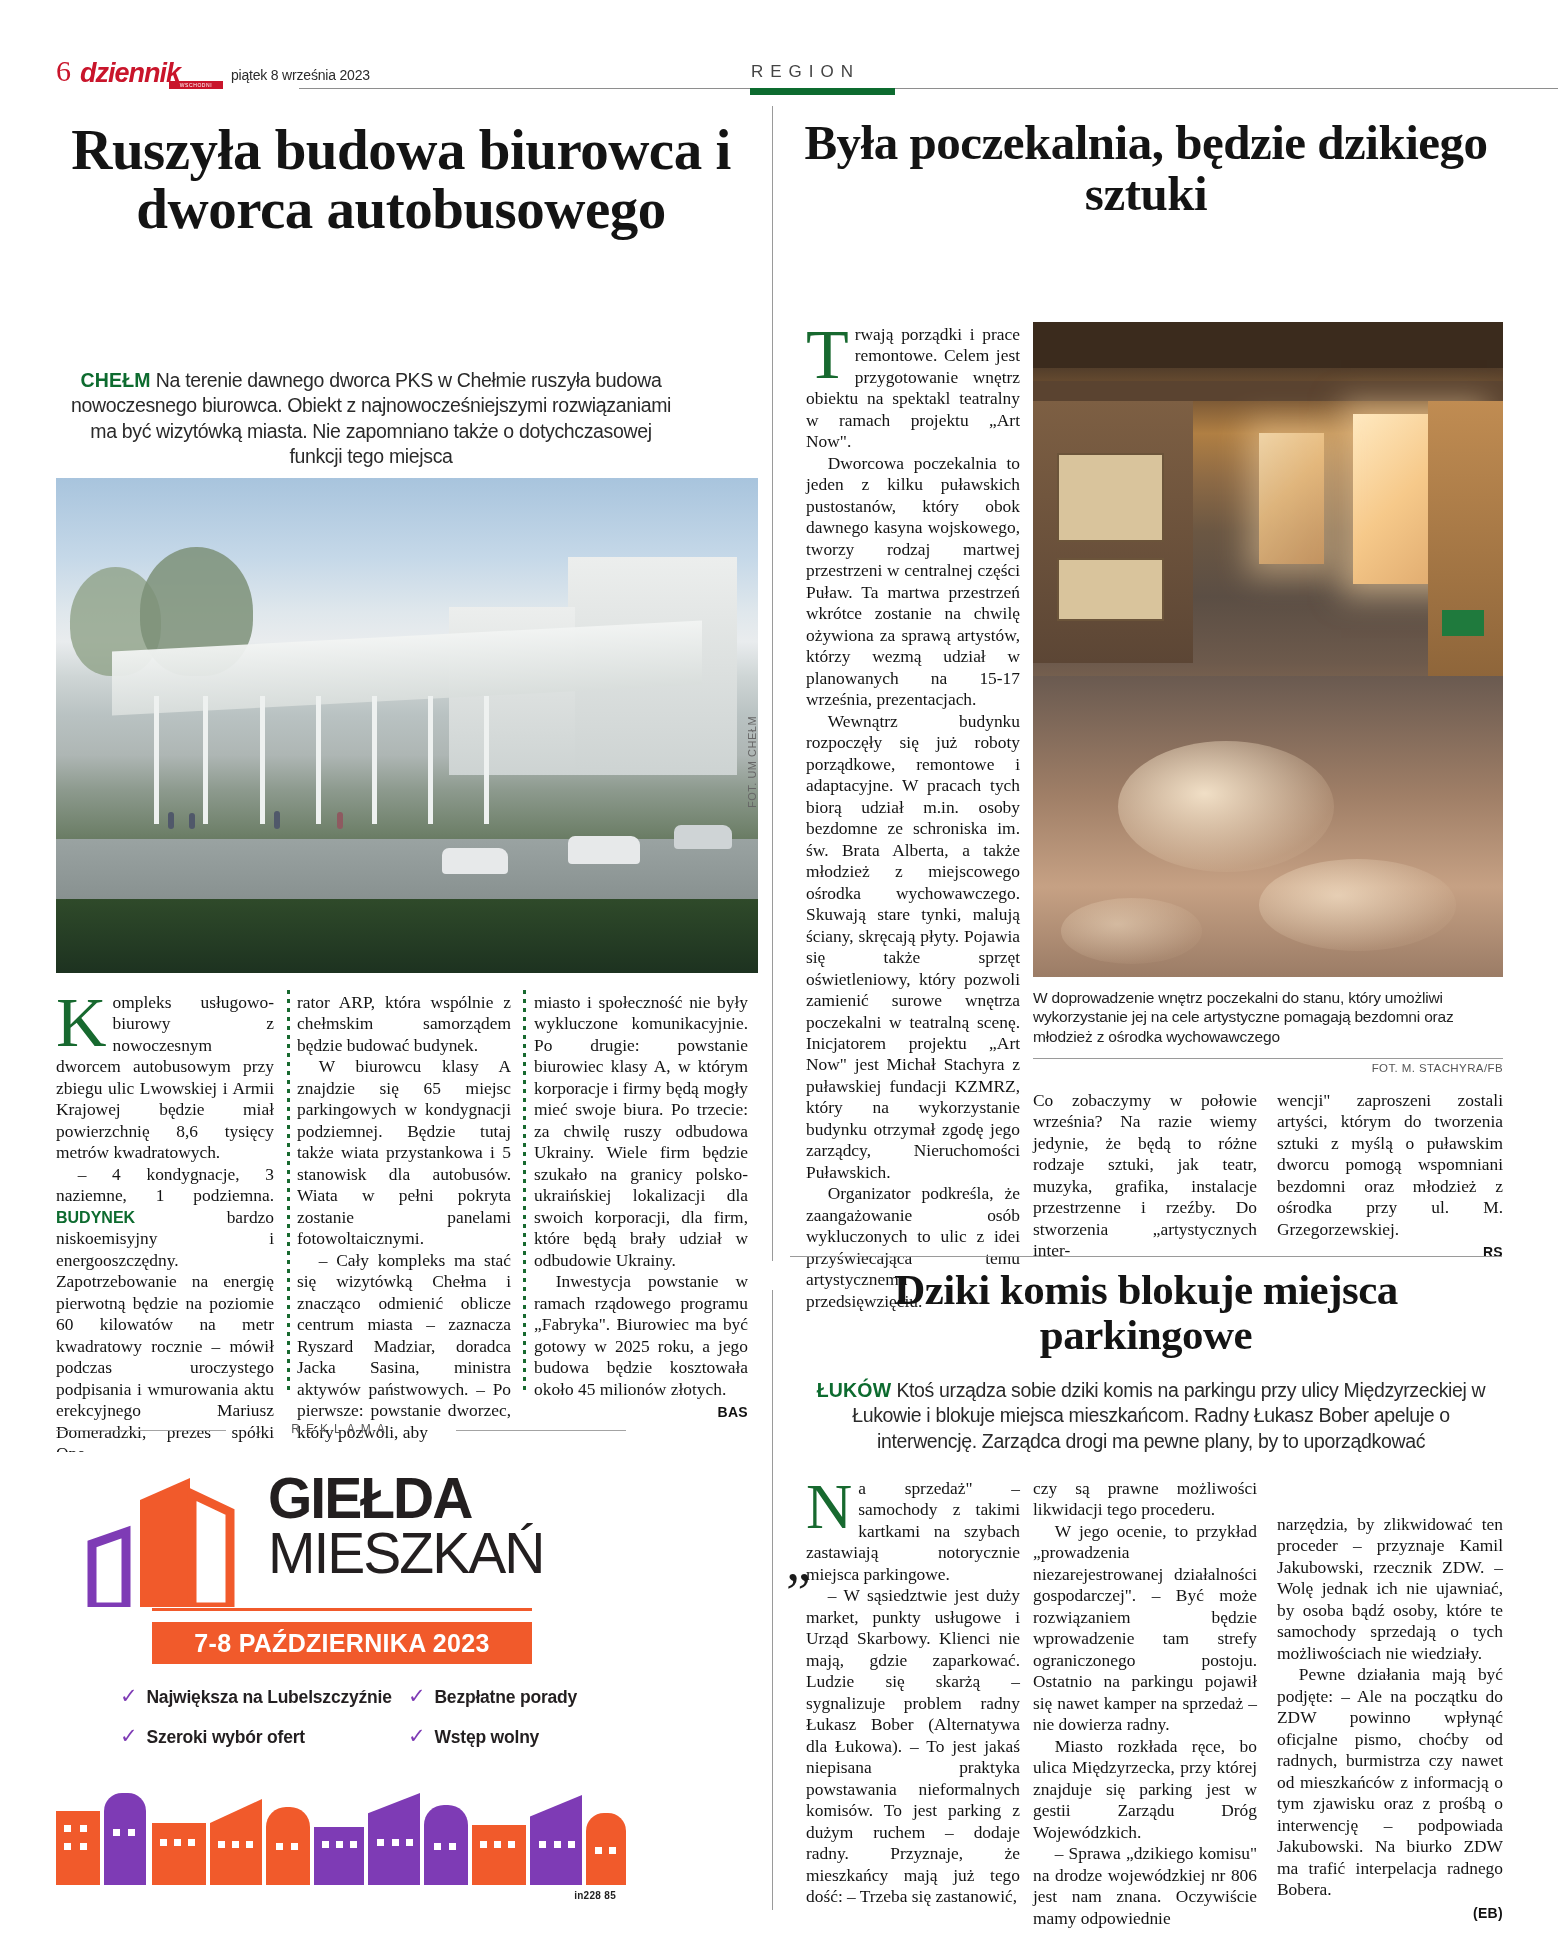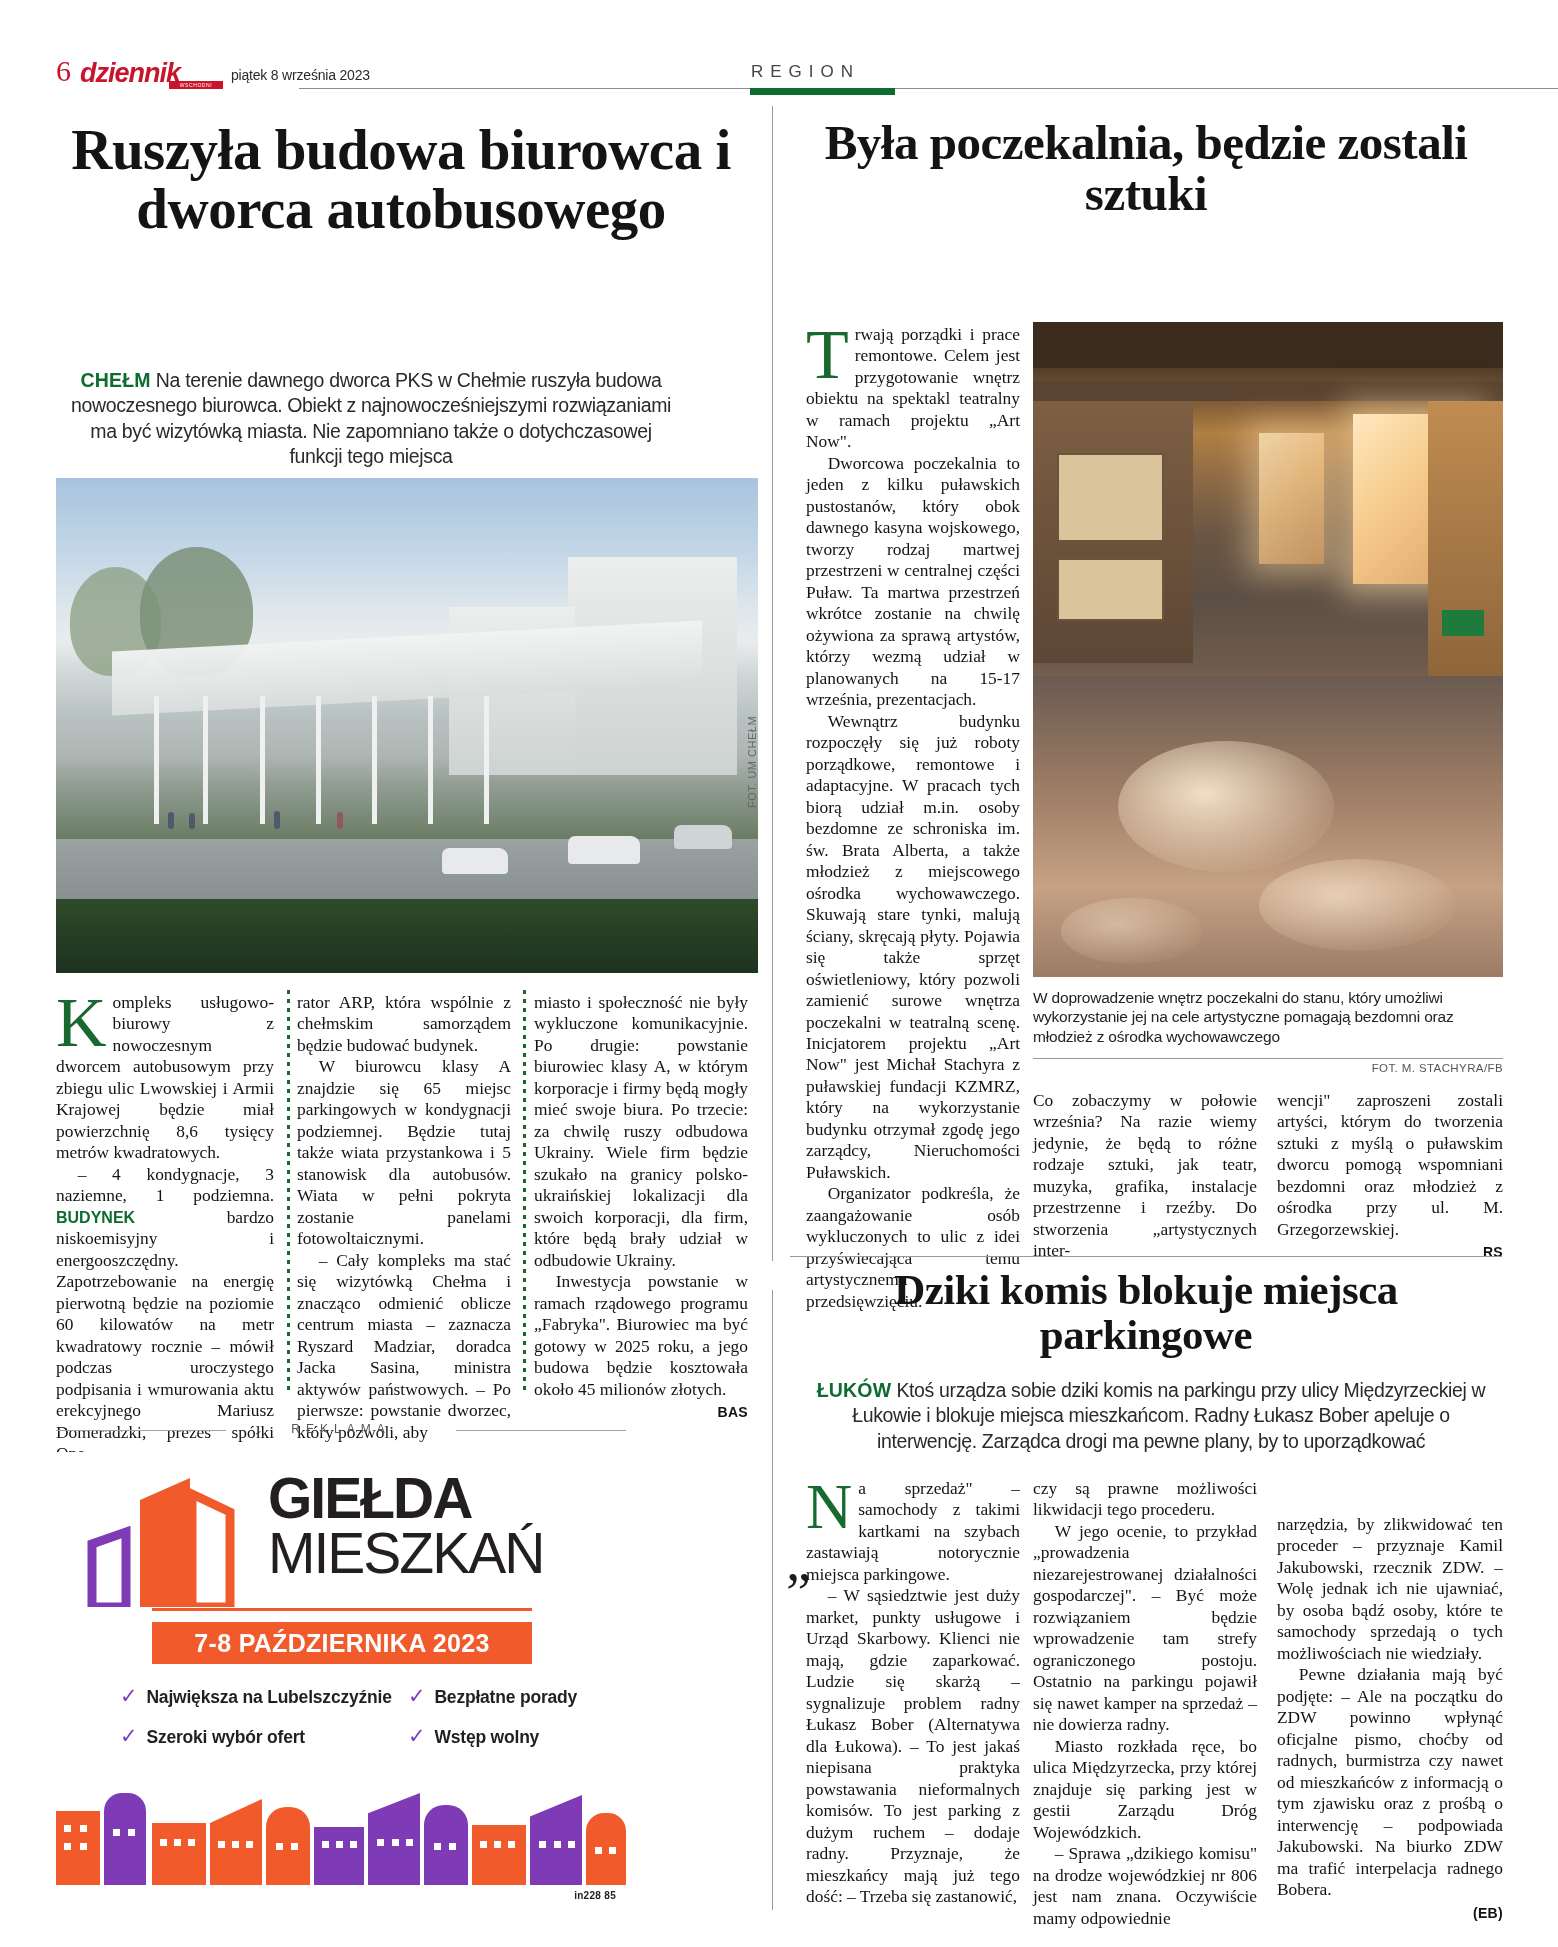--- a/index.html
+++ b/index.html
@@ -279,21 +279,21 @@
     <p>– Cały kompleks ma stać się wizytówką Chełma i znacząco odmienić oblicze centrum miasta – zaznacza Ryszard Madziar, doradca Jacka Sasina, ministra aktywów państwowych. – Po pierwsze: powstanie dworzec, który pozwoli, aby</p>
   </div>
 
   <div class="col" style="position:absolute;left:534px;top:992px;width:214px;">
     <p class="noind">miasto i społeczność nie były wykluczone komunikacyjnie. Po drugie: powstanie biurowiec klasy A, w którym korporacje i firmy będą mogły mieć swoje biura. Po trzecie: za chwilę ruszy odbudowa Ukrainy. Wiele firm będzie szukało na granicy polsko-ukraińskiej lokalizacji dla swoich korporacji, dla firm, które będą brały udział w odbudowie Ukrainy.</p>
     <p>Inwestycja powstanie w ramach rządowego programu „Fabryka". Biurowiec ma być gotowy w 2025 roku, a jego budowa będzie kosztowała około 45 milionów złotych.</p>
     <div class="sig">BAS</div>
   </div>
 
   <div style="position:absolute;left:790px;top:118px;width:712px;">
-    <div class="hl" style="font-size:49px;text-align:center;">Była poczekalnia, będzie zostali sztuki</div>
+    <div class="hl" style="font-size:49px;text-align:center;">Była poczekalnia, będzie dzikiego sztuki</div>
   </div>
 
 
   <div class="photo" style="left:1033px;top:322px;width:470px;height:655px;">
     <div class="interior">
       <div class="beam" style="left:0;top:0;width:100%;height:7%;"></div>
       <div class="beam" style="left:0;top:9%;width:100%;height:3%;background:#5a4330;"></div>
       <div class="wall" style="left:0;top:12%;width:34%;height:40%;"></div>
       <div class="board" style="left:5%;top:20%;width:22%;height:13%;"></div>
       <div class="board" style="left:5%;top:36%;width:22%;height:9%;"></div>

